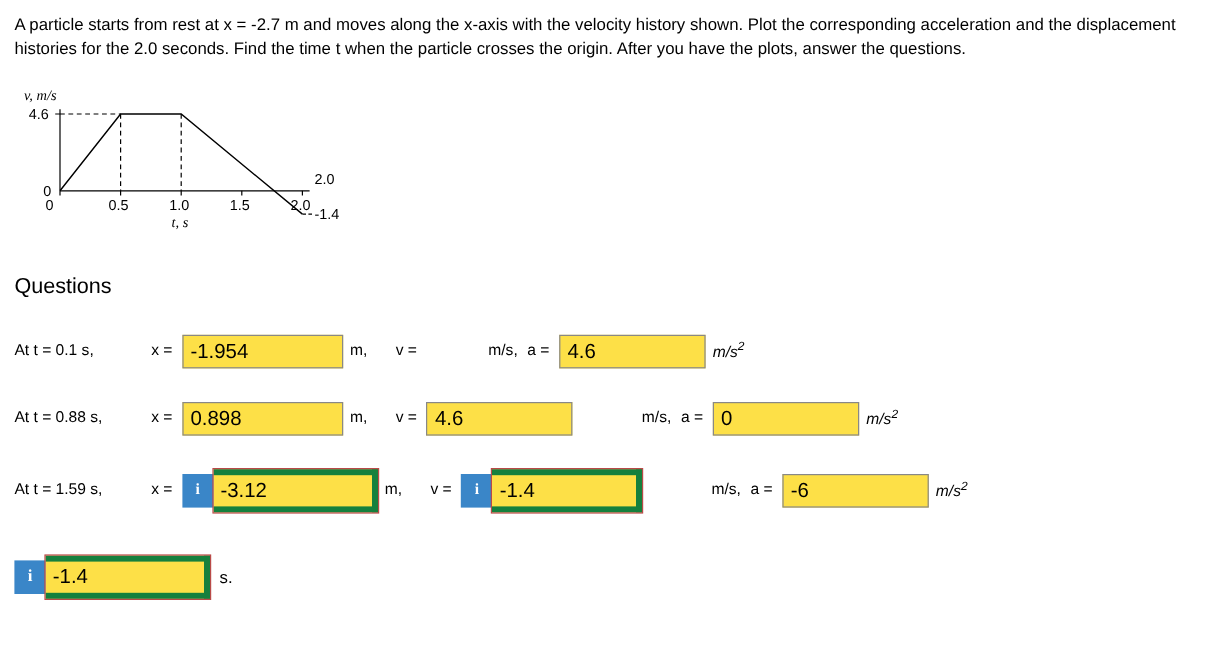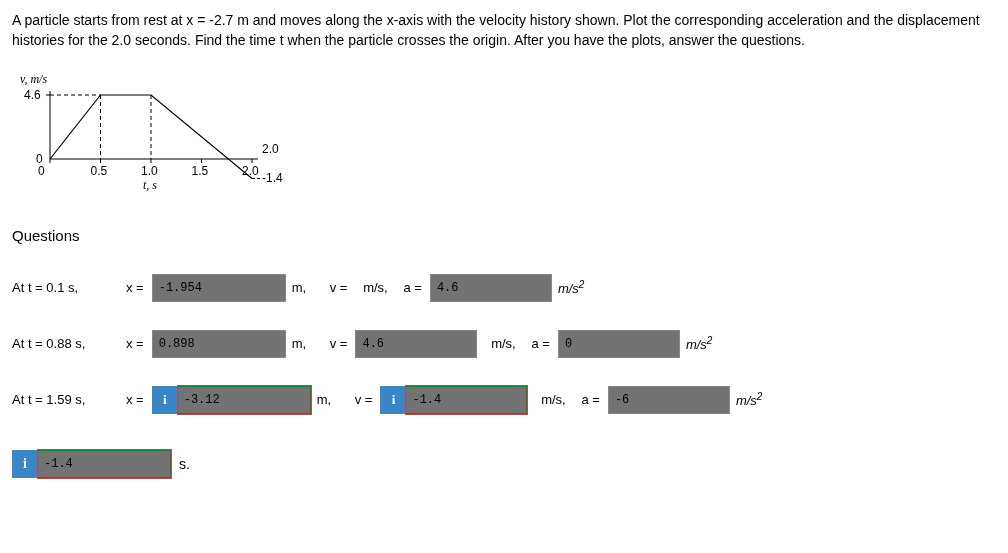--- a/index.html
+++ b/index.html
@@ -1,31 +1,31 @@
 <!DOCTYPE html>
 <html><head>
   <meta charset="utf-8">
   <style>
     body { font-family: Arial, sans-serif; font-size: 14px; color:#000; margin:0; padding:10px 12px; line-height:1.45; }
     .problem-text { max-width: 980px; }
-    .section-title { margin-top: 28px; font-size: 15px; }
+    .section-title { margin-top: 28px; font-size: 18px; }
     .chart-area { margin-top: 16px; width: 280px; }
     .chart-box { position:relative; height:130px; }
     .qrow { margin: 28px 0; display:flex; align-items:center; flex-wrap:nowrap; gap:6px; font-size:13px; }
     .qtime { width: 106px; white-space:nowrap; }
     .var { margin:0 2px; }
-    .input { display:inline-block; border:1px solid #888; padding:4px 6px; min-width:28px; height:18px; line-height:18px; font-family: Liberation Mono, monospace; font-size:12px; background:#737373; }
+    .input { display:inline-block; border:1px solid #888; padding:4px 6px; min-width:28px; height:18px; line-height:18px; font-family: Liberation Sans, sans-serif; font-size:17px; background:#fde047; }
     .input.wide { width:120px; }
     .input.med  { width:108px; }
-    .input.err { border:1px solid #15803d; outline:1px solid #b94a48; }
+    .input.err { border:5px solid #15803d; outline:1px solid #b94a48; }
     .ibox { display:inline-flex; align-items:center; vertical-align:middle; }
     .info { display:inline-flex; align-items:center; justify-content:center; background:#3a86c8; color:#fff; width:26px; height:28px; font-weight:bold; font-style:normal; font-family: Georgia, serif; }
     .info + .input { border-left:none; }
     .unit-m  { width:30px; text-align:left;}
-    .unit-ms { width:40px; text-align:center;}
+    .unit-ms { width:40px; text-align:right;margin-left:36px;}
     .unit-ms2{ width:44px; text-align:left; white-space:nowrap;font-style:italic;}
     sup { font-size:10px; }
     .cross-row { margin-top: 36px; display:flex; align-items:center; gap:8px;}
     svg text { font-family:'Times New Roman', serif; font-style:italic; font-size:12px;}
     svg text.upright { font-style:normal; font-family: Arial; }
   </style>
 </head>
 <body>
 
 <div class="problem-text">

